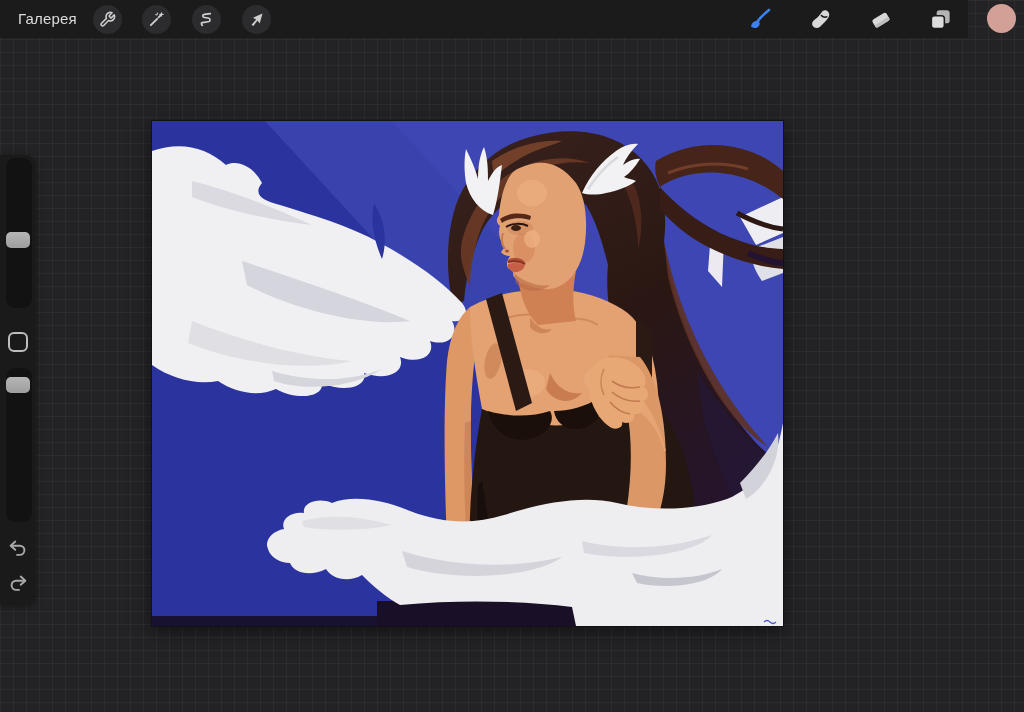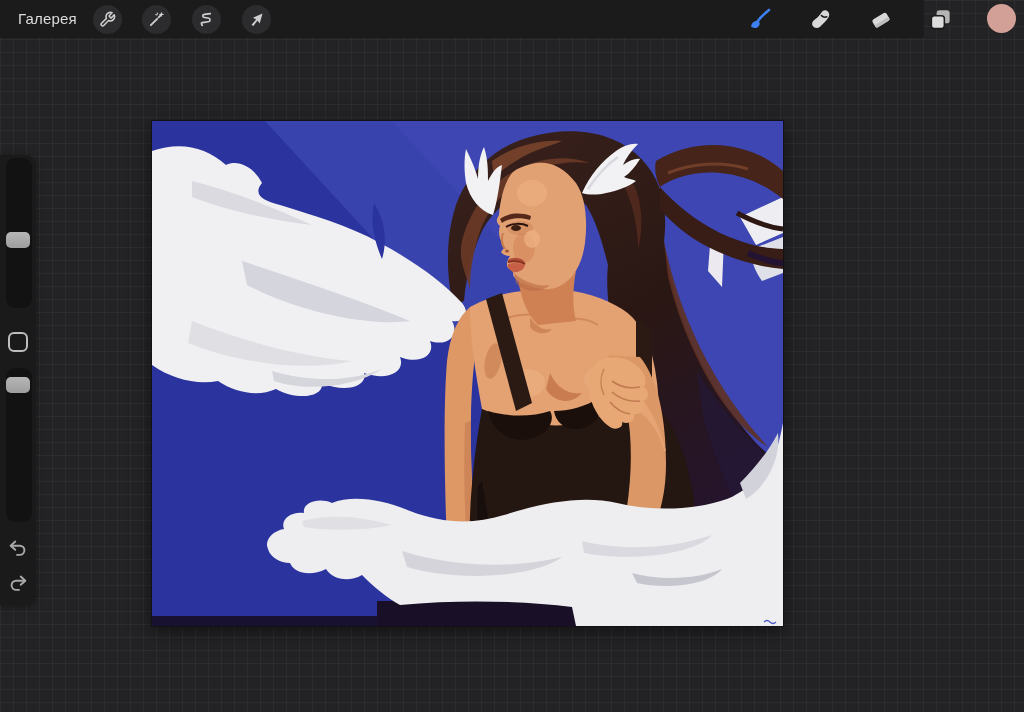--- a/index.html
+++ b/index.html
@@ -14,21 +14,21 @@
     position:absolute;left:0;top:0;width:1024px;height:712px;
     background-color:#232325;
     background-image:
       linear-gradient(rgba(255,255,255,0.038) 1px, transparent 1px),
       linear-gradient(90deg, rgba(255,255,255,0.038) 1px, transparent 1px);
     background-size:13px 13px;
   }
   
   .topbar{
     position:absolute;left:0;top:0;width:924px;height:38px;
-    background:#1b1b1c;z-index:30;
+    background:#1b1b1c;z-index:30;padding-left:44px;
   }
   .gallery-label{
     position:absolute;left:18px;top:0;height:38px;line-height:38px;
     color:#dcdcdc;font-size:15px;letter-spacing:.2px;cursor:default;
   }
   .tool-circle{
     position:absolute;top:5px;width:29px;height:29px;border-radius:50%;
     background:#2c2c2e;display:flex;align-items:center;justify-content:center;
   }
   .tool-plain{

